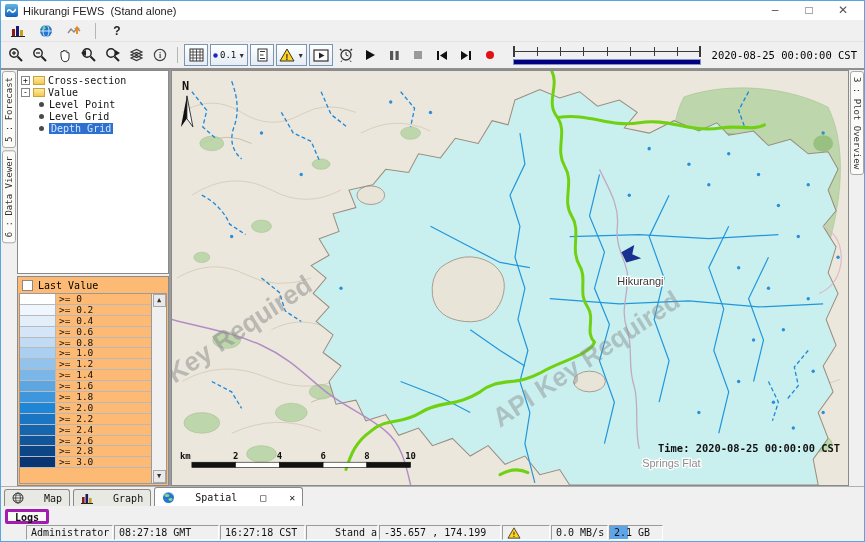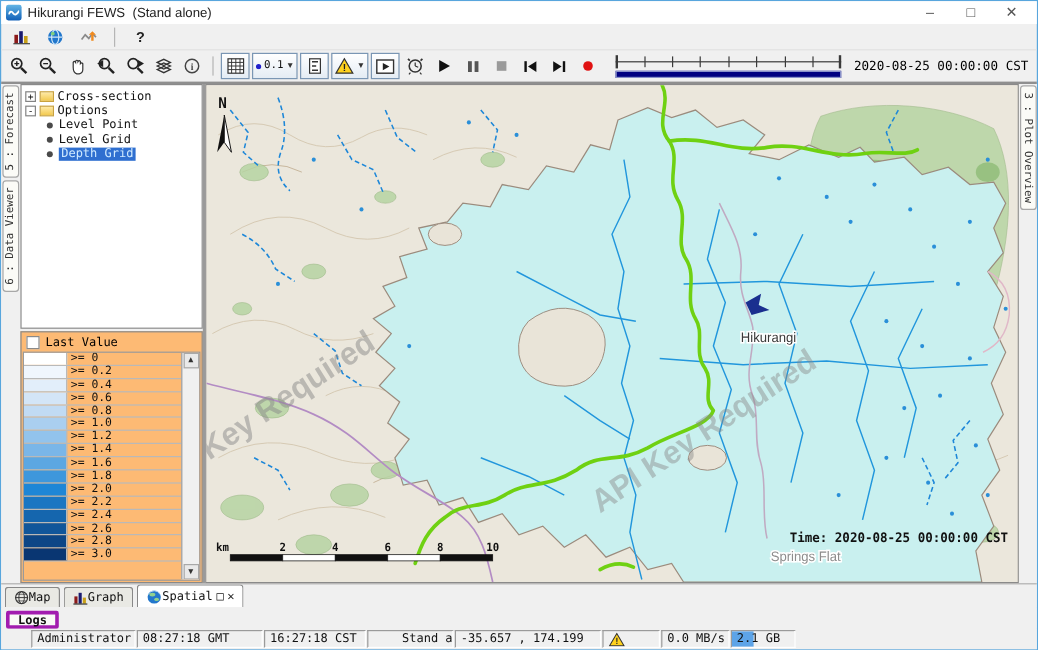--- a/index.html
+++ b/index.html
@@ -50,21 +50,21 @@
   .legend-rows{flex:1;overflow:hidden;}
   .legend-row{display:flex;height:10.9px;border-bottom:1px solid #b9b9b9;}
   .swatch{width:36px;border-right:1px solid #b9b9b9;flex:none;}
   .legend-label{flex:1;padding-left:3px;font-size:9.5px;line-height:10.5px;color:#111;}
   .legend-scroll{width:15px;background:#f0f0f0;border-left:1px solid #9a9a9a;display:flex;flex-direction:column;justify-content:space-between;align-items:center;flex:none;}
   .scroll-btn{width:13px;height:13px;border:1px solid #a8a8a8;background:#e9e9e9;font-size:7px;line-height:11px;text-align:center;color:#333;}
   .map-container{flex:1;position:relative;border:1px solid #8a8a8a;background:#ebe7dc;min-width:0;}
   .map-container svg{width:100%;height:100%;display:block;}
   
   .bottom-tabs{height:20px;background:#f0f0f0;display:flex;align-items:flex-end;gap:3px;padding:1px 3px 0;border-top:1px solid #b0b0b0;flex:none;}
-  .btab{display:flex;align-items:center;gap:0;border:1px solid #888;border-bottom:none;border-radius:3px 3px 0 0;padding:1px 7px;height:17px;background:#e9e9e4;font-size:10px;font-family:"DejaVu Sans Mono",monospace;color:#111;}
+  .btab{display:flex;align-items:center;gap:20px;border:1px solid #888;border-bottom:none;border-radius:3px 3px 0 0;padding:1px 7px;height:17px;background:#e9e9e4;font-size:10px;font-family:"DejaVu Sans Mono",monospace;color:#111;}
   .btab.active{background:#fff;height:19px;}
   .tab-ctl{font-size:10px;font-weight:bold;margin-left:3px;color:#222;}
   .logs-row{height:18px;padding:1px 4px;background:#f0f0f0;flex:none;}
   .logs-btn{border:3px solid #a21caf;border-radius:2px;background:#f9f9f6;font-size:10px;font-family:"DejaVu Sans Mono",monospace;padding:0 7px;height:15px;color:#111;font-weight:bold;}
   
   .statusbar{height:17px;display:flex;background:#f0f0f0;font-family:"DejaVu Sans Mono",monospace;font-size:10px;color:#111;flex:none;align-items:stretch;}
   .scell{border:1px solid;border-color:#9a9a9a #ffffff #ffffff #9a9a9a;margin:1px 0 1px 1px;padding:0 4px;display:flex;align-items:center;white-space:nowrap;overflow:hidden;position:relative;}
   .w-user{width:87px;margin-left:25px;}.w-sys{flex:1;}.w-gmt{width:105px;}.w-cst{width:85px;}.w-mode{width:72px;padding-left:28px;}.w-coord{width:122px;}.w-warn{width:48px;justify-content:flex-start;}.w-net{width:57px;}.w-mem{width:54px;}
   .mem-fill{position:absolute;left:0;top:0;bottom:0;width:35%;background:#5da4e8;}
   .mem-text{position:relative;}
@@ -269,21 +269,21 @@
     <div class="leftpanel">
       <div class="tree-panel">
           <div class="tree-row" style="padding-left: 2px;">
             <span class="expander">+</span>
             <span class="folder"></span>
             <span class="tree-label">Cross-section</span>
           </div>
           <div class="tree-row" style="padding-left: 2px;">
             <span class="expander">-</span>
             <span class="folder"></span>
-            <span class="tree-label">Options</span>
+            <span class="tree-label">Value</span>
           </div>
           <div class="tree-row" style="padding-left: 18px;">
             <span class="bullet"></span>
             <span class="tree-label">Level Point</span>
           </div>
           <div class="tree-row" style="padding-left: 18px;">
             <span class="bullet"></span>
             <span class="tree-label">Level Grid</span>
           </div>
           <div class="tree-row" style="padding-left: 18px;">

